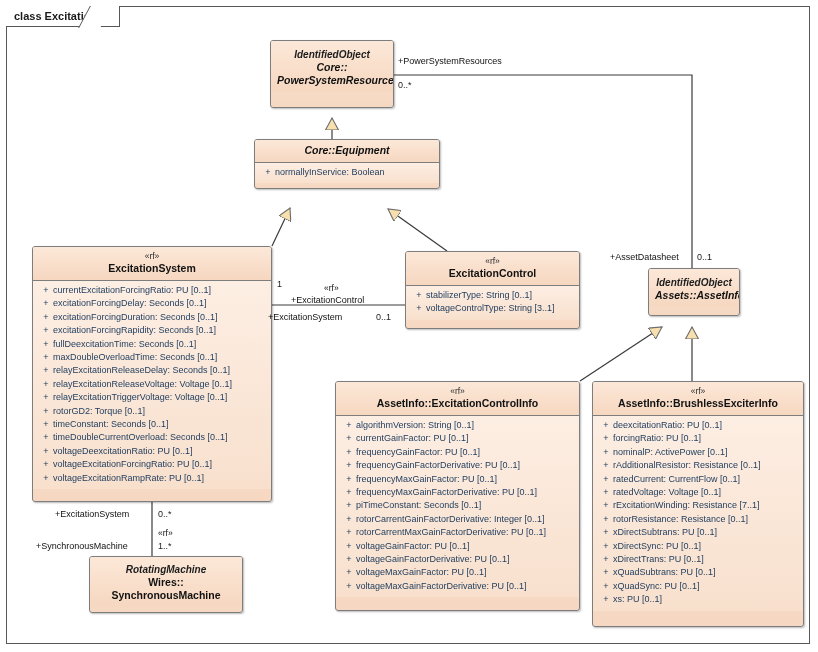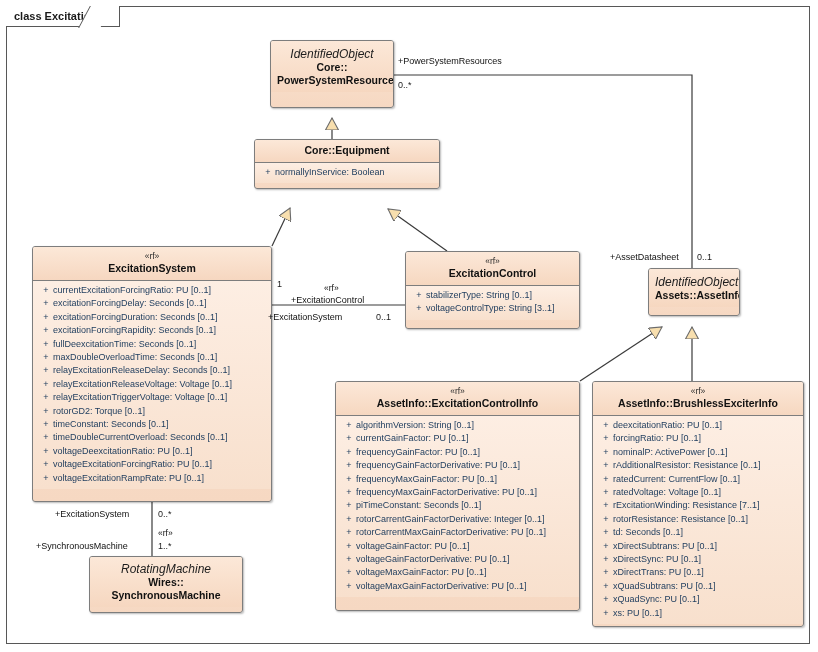--- a/index.html
+++ b/index.html
@@ -87,29 +87,30 @@
     letter-spacing: 0px;
   }
   .cname {
     display: block;
     font-size: 10.5px;
     font-weight: bold;
     color: #111111;
     line-height: 13px;
   }
   .cname.italic {
+    font-style: italic;
     font-weight: bold;
   }
   .parentname {
     display: block;
-    font-size: 12px;
+    font-size: 10px;
     font-style: italic;
     color: #1d1d1d;
     line-height: 13px;
-    font-weight: normal;
+    font-weight: bold;
   }
   .attrs {
     padding: 3px 2px 4px 2px;
     background: linear-gradient(to bottom, #fdeee3 0%, #f8e0cd 100%);
   }
   .attr {
     display: block;
     font-size: 9px;
     line-height: 13.4px;
     color: #1b3a5c;
@@ -263,21 +264,20 @@
     </div>
     <div class="attrs">
       <span class="attr"><span class="vis">+</span><span>deexcitationRatio: PU [0..1]</span></span>
       <span class="attr"><span class="vis">+</span><span>forcingRatio: PU [0..1]</span></span>
       <span class="attr"><span class="vis">+</span><span>nominalP: ActivePower [0..1]</span></span>
       <span class="attr"><span class="vis">+</span><span>rAdditionalResistor: Resistance [0..1]</span></span>
       <span class="attr"><span class="vis">+</span><span>ratedCurrent: CurrentFlow [0..1]</span></span>
       <span class="attr"><span class="vis">+</span><span>ratedVoltage: Voltage [0..1]</span></span>
       <span class="attr"><span class="vis">+</span><span>rExcitationWinding: Resistance [7..1]</span></span>
       <span class="attr"><span class="vis">+</span><span>rotorResistance: Resistance [0..1]</span></span>
-      <span class="attr"><span class="vis">+</span><span>td: Seconds [0..1]</span></span>
       <span class="attr"><span class="vis">+</span><span>xDirectSubtrans: PU [0..1]</span></span>
       <span class="attr"><span class="vis">+</span><span>xDirectSync: PU [0..1]</span></span>
       <span class="attr"><span class="vis">+</span><span>xDirectTrans: PU [0..1]</span></span>
       <span class="attr"><span class="vis">+</span><span>xQuadSubtrans: PU [0..1]</span></span>
       <span class="attr"><span class="vis">+</span><span>xQuadSync: PU [0..1]</span></span>
       <span class="attr"><span class="vis">+</span><span>xs: PU [0..1]</span></span>
     </div>
   </div>
 
   <div class="uml" id="cls-sync-machine" style="left:89px; top:556px; width:154px; height:57px;">

